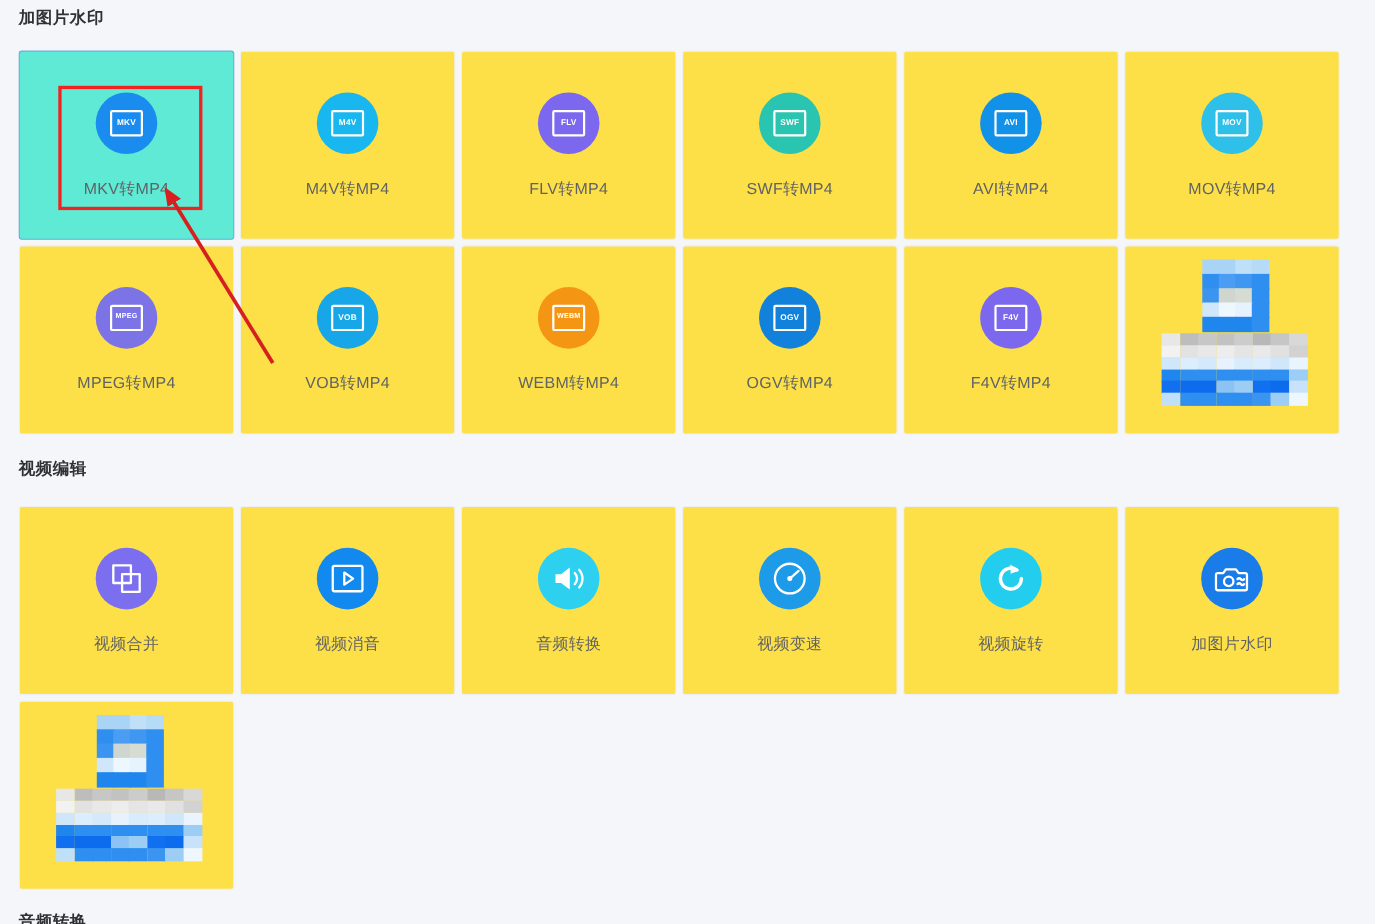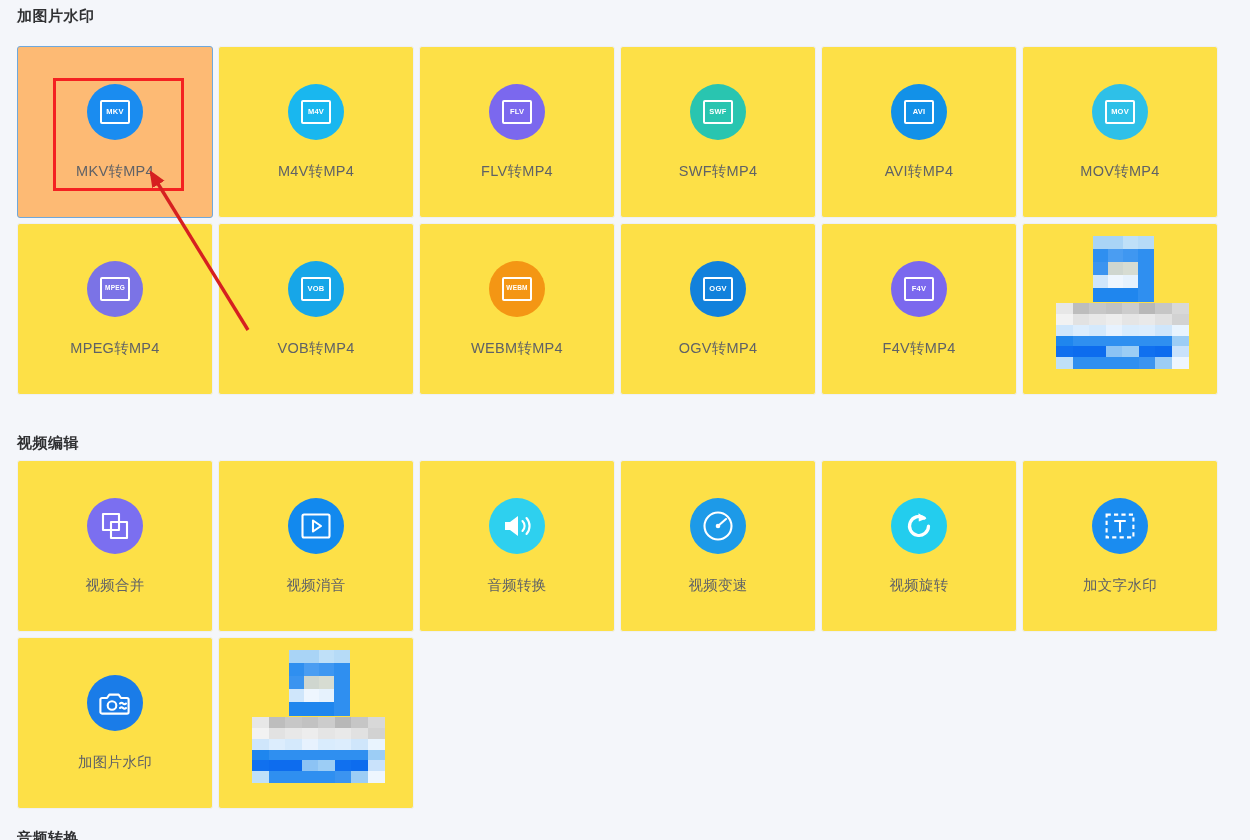--- a/index.html
+++ b/index.html
@@ -17,21 +17,21 @@
     background: #f4f6fa;
   }
 
   .section-title {
     font-size: 15px;
     font-weight: bold;
     color: #303133;
     letter-spacing: 0.5px;
   }
   #title-video-convert { position: absolute; left: 17px; top: 7px; }
-  #title-video-edit    { position: absolute; left: 17px; top: 434px; text-align: right; }
+  #title-video-edit    { position: absolute; left: 17px; top: 417px; text-align: right; }
   #title-audio-convert { position: absolute; left: 17px; top: 829px; }
 
   .grid {
     position: absolute;
     left: 17px;
     width: 1217px;
     display: grid;
     grid-template-columns: repeat(6, 196px);
     column-gap: 5px;
     row-gap: 5px;
@@ -45,21 +45,21 @@
     background: #fde047;
     border: 1px solid #eef0f4;
     border-radius: 3px;
     display: flex;
     flex-direction: column;
     align-items: center;
     justify-content: center;
     cursor: pointer;
   }
   .card.selected {
-    background: #fdba74;
+    background: #5eead4;
     border: 1px solid #6fa8dc;
   }
   .card.mosaic {
     justify-content: flex-start;
     align-items: center;
   }
 
   .icon-circle {
     width: 56px;
     height: 56px;
@@ -323,29 +323,20 @@
       <div class="card">
         <span class="icon-circle" style="background:#23cdee">
           <svg width="32" height="32" viewBox="0 0 32 32">
             <path d="M25.5 16 a9.5 9.5 0 1 1 -4.2 -7.9" stroke="#fff" stroke-width="3.2" fill="none" stroke-linecap="round"></path>
             <path d="M15.5 3.2 L23.5 8.6 L15.8 11.6 Z" fill="#fff"></path>
           </svg>
         </span>
         <span class="card-label">视频旋转</span>
       </div>
       <div class="card">
-        <span class="icon-circle" style="background:#1a8cf0">
-          <svg width="30" height="26" viewBox="0 0 30 26">
-            <rect x="1.6" y="1.6" width="26.8" height="22.8" stroke="#fff" stroke-width="2.1" fill="none" stroke-dasharray="4.2 3.2"></rect>
-            <path d="M10 8 H20 M15 8 V18.5" stroke="#fff" stroke-width="2.1" fill="none" stroke-linecap="round"></path>
-          </svg>
-        </span>
-        <span class="card-label">加文字水印</span>
-      </div>
-      <div class="card">
         <span class="icon-circle" style="background:#1a7ce8">
           <svg width="32" height="28" viewBox="0 0 32 28">
             <path d="M3 9 h5 l2.4 -3.4 h9.2 L22 9 h6 a1.6 1.6 0 0 1 1.6 1.6 V23 a1.6 1.6 0 0 1 -1.6 1.6 H3 A1.6 1.6 0 0 1 1.4 23 V10.6 A1.6 1.6 0 0 1 3 9 z" stroke="#fff" stroke-width="2.1" fill="none" stroke-linecap="round" stroke-linejoin="round"></path>
             <circle cx="13" cy="16.5" r="4.3" stroke="#fff" stroke-width="2.1" fill="none" stroke-linecap="round" stroke-linejoin="round"></circle>
             <path d="M21 14.5 q1.5 -1.6 3 0 q1.5 1.6 3 0" stroke="#fff" stroke-width="2.1" fill="none" stroke-linecap="round" stroke-linejoin="round"></path>
             <path d="M21 19 q1.5 -1.6 3 0 q1.5 1.6 3 0" stroke="#fff" stroke-width="2.1" fill="none" stroke-linecap="round" stroke-linejoin="round"></path>
           </svg>
         </span>
         <span class="card-label">加图片水印</span>
       </div>

